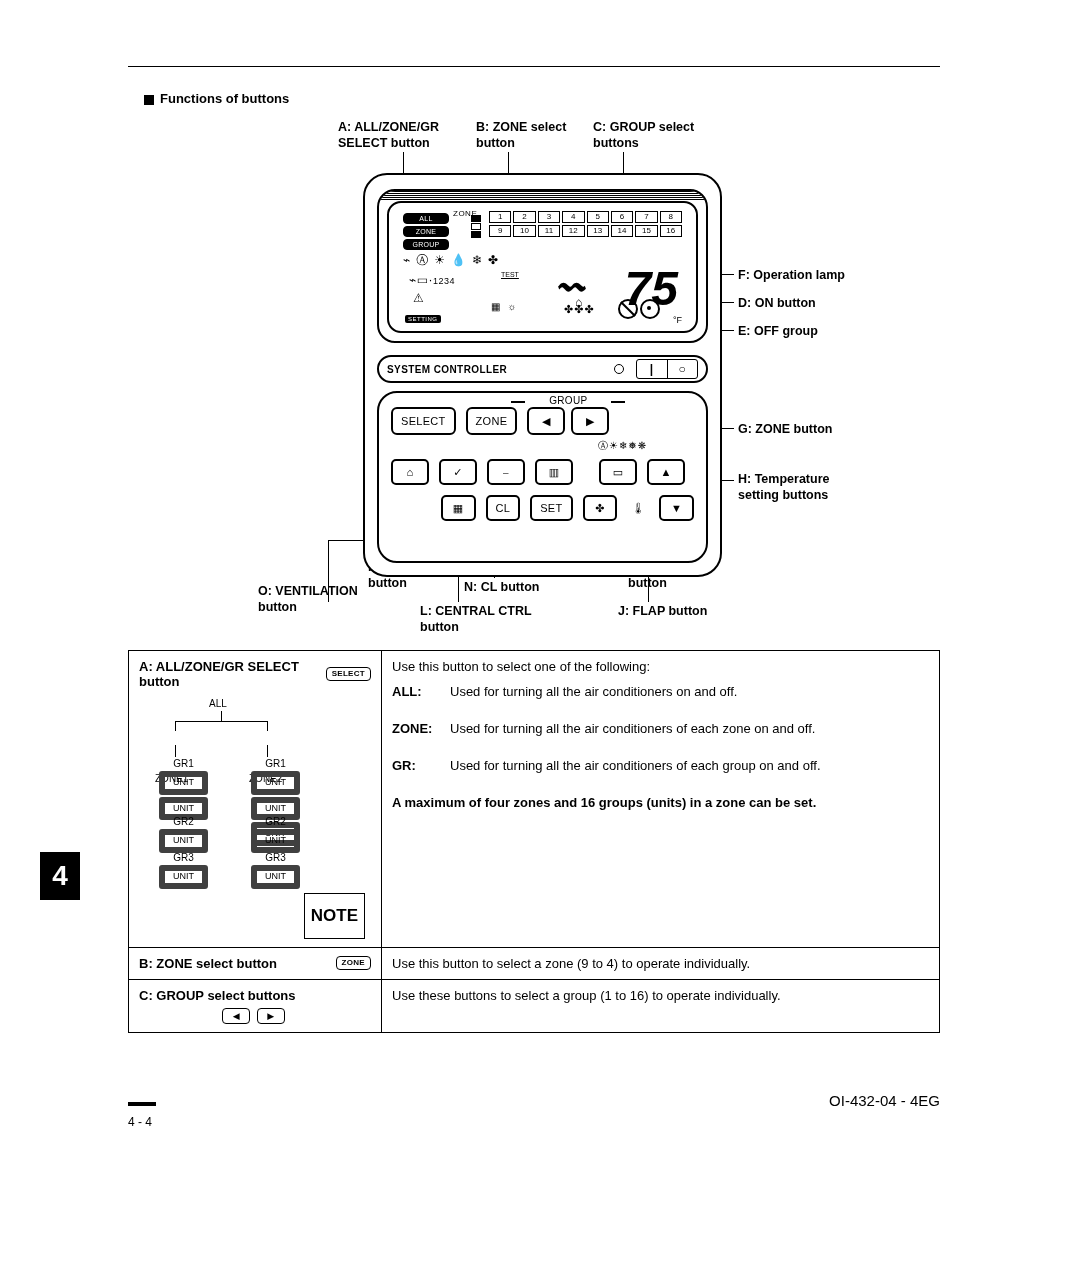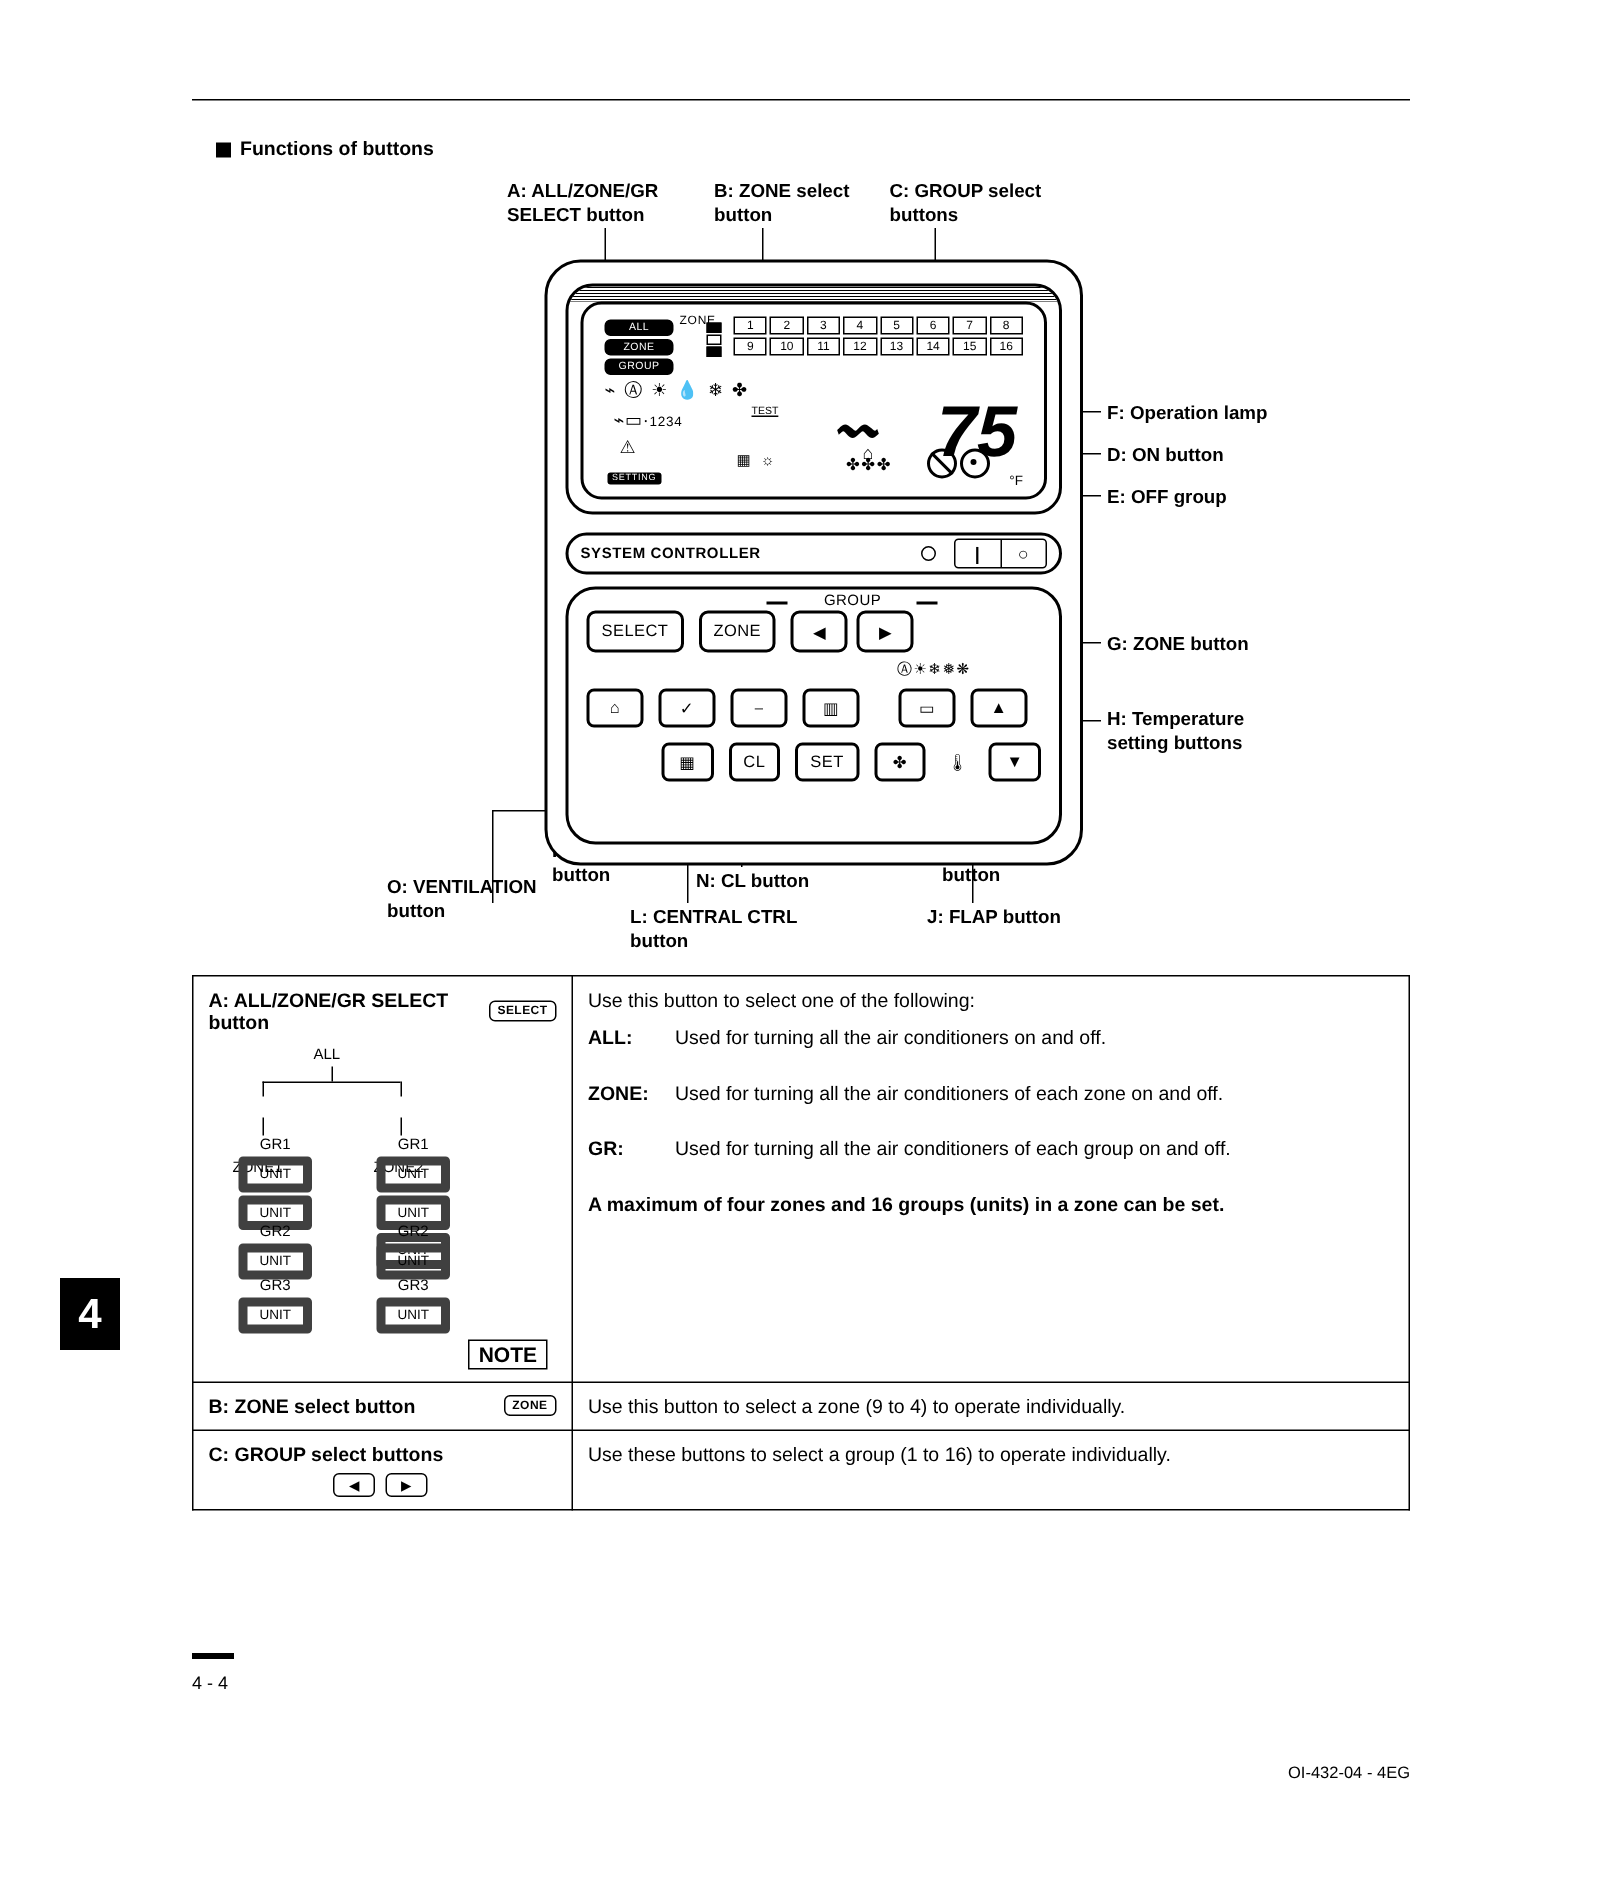--- a/index.html
+++ b/index.html
@@ -141,40 +141,40 @@
     border:1px solid #000; border-collapse:collapse;
     width:812px; font-size:13px;
   }
   .tbl td { border:1px solid #000; padding:8px 10px; vertical-align:top; }
   .col-l { width:232px; }
   .row-head { font-weight:bold; }
   dl.defs { margin:10px 0 0 0; }
   dl.defs dt { font-weight:bold; float:left; clear:left; width:52px; }
   dl.defs dd { margin:0 0 22px 58px; }
   .note-badge {
-    display:inline-block; border:1px solid #000; padding:1px 6px;
-    font-size:14px; font-weight:bold; margin-right:6px;
+    display:inline-block; border:1px solid #000; padding:12px 6px;
+    font-size:17px; font-weight:bold; margin-right:6px;
   }
   .mini-btn {
     display:inline-block; border:1.5px solid #000; border-radius:4px;
     font-size:8px; padding:0 5px; line-height:12px; vertical-align:middle;
     font-weight:bold; letter-spacing:0.3px;
   }
   .arrbtn{display:inline-flex;width:26px;height:14px;border:1.5px solid #000;border-radius:4px;align-items:center;justify-content:center;font-size:9px;margin-right:3px;}
   
   .hier { font-size:10px; line-height:1.3; margin-top:8px; position:relative; height:190px;}
   .hier .node{position:absolute;text-align:center;}
   .hier .box{border:6px solid #404040;border-radius:3px;padding:0 8px;font-size:9px;display:inline-block;margin:1px 0;}
   .hier .zn{font-size:10px;margin-top:41px;}
   .hier .lineV{position:absolute;width:1px;background:#000;}
   .hier .lineH{position:absolute;height:1px;background:#000;}
 
   
   .footer-l{position:absolute;left:128px;top:1115px;font-size:12px;}
-  .footer-r{position:absolute;right:140px;top:1176px;font-size:11px;}
+  .footer-r{position:absolute;right:140px;top:1092px;font-size:15px;}
   .footer-bar{position:absolute;left:128px;top:1102px;width:28px;height:4px;background:#000;}
 </style>
 </head>
 <body>
 
 <div class="page">
   <div class="rule"></div>
   <p class="subhead">
     <span class="sq"></span><span>Functions of buttons</span>
   </p>

